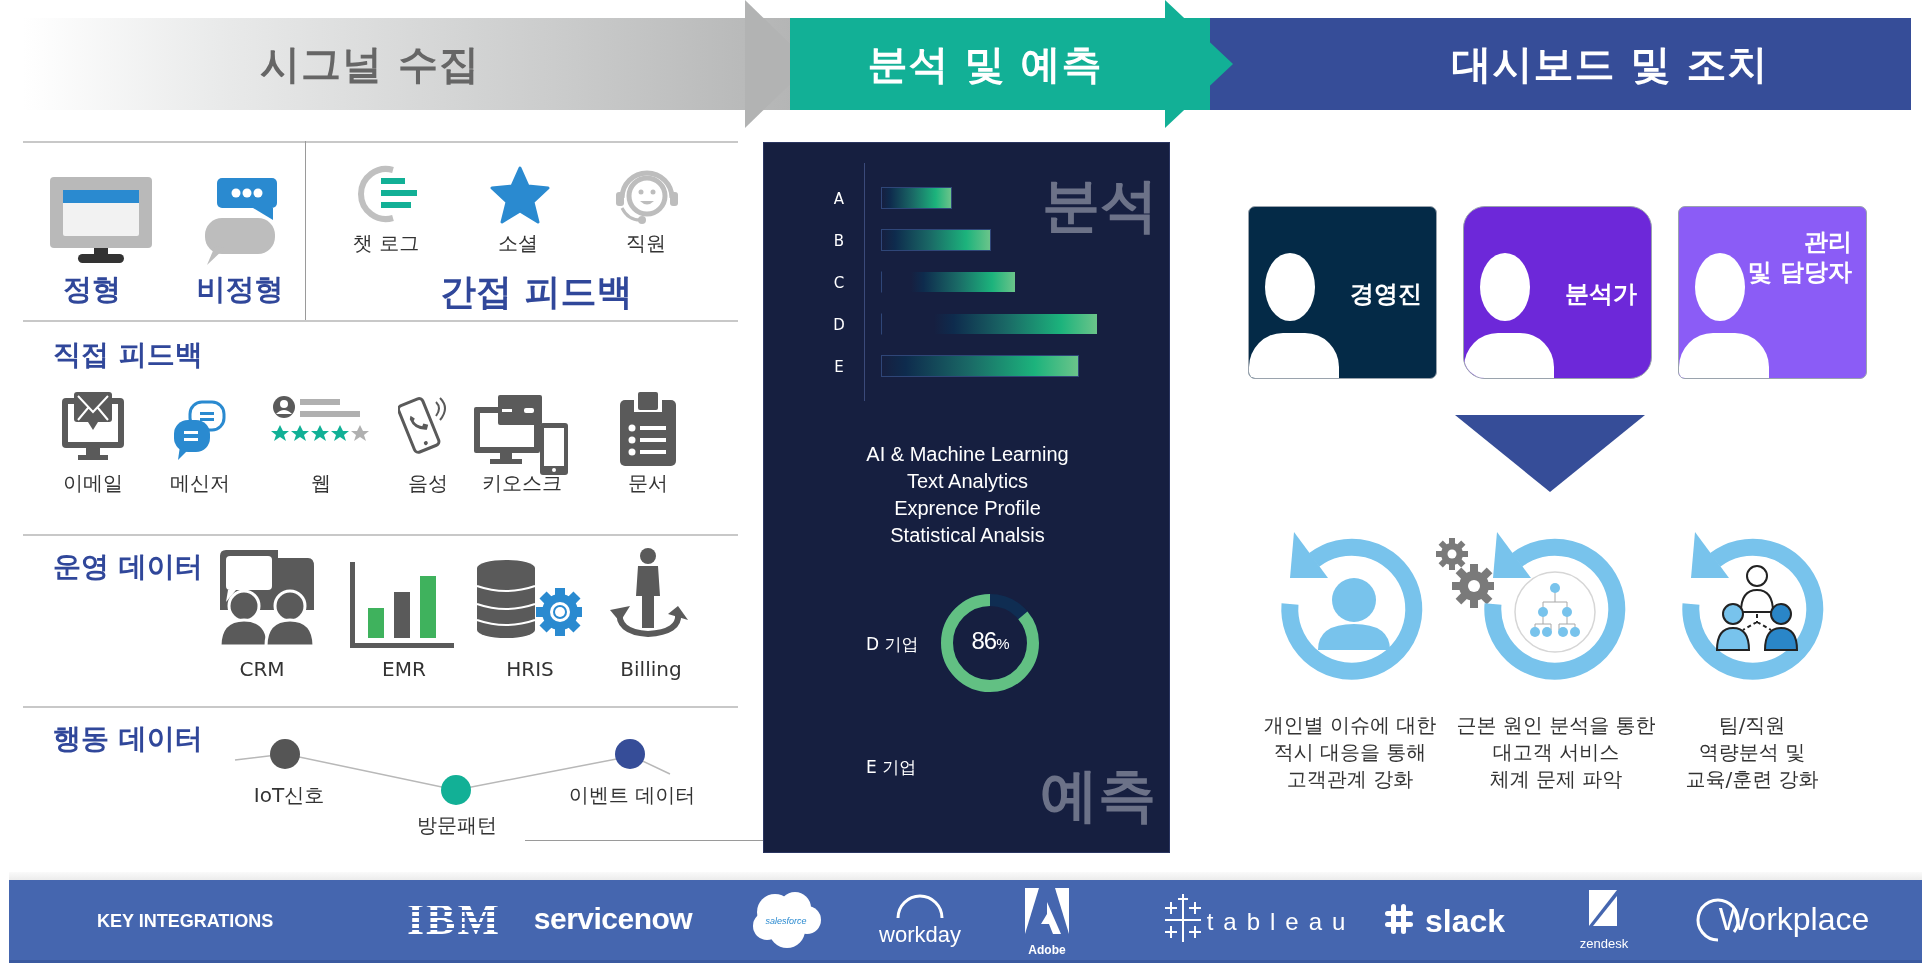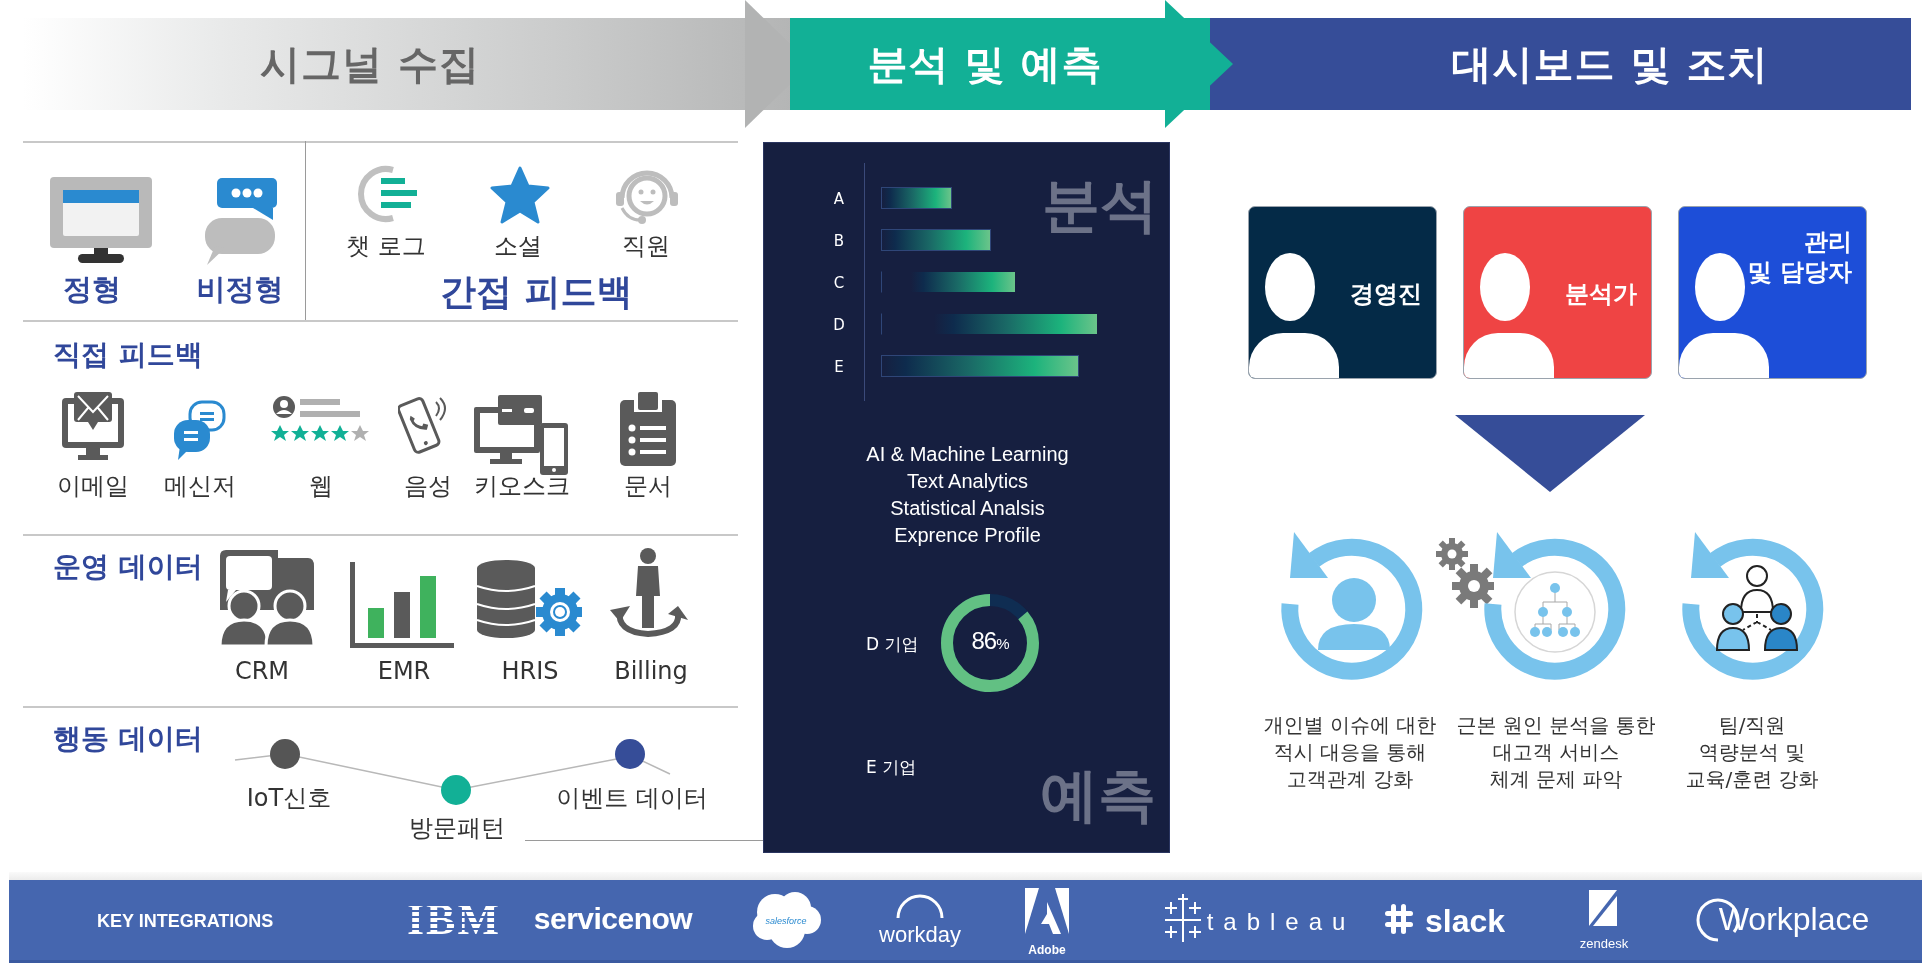--- a/index.html
+++ b/index.html
@@ -19,21 +19,21 @@
   .stage-title { position: absolute; top: 18px; height: 68px; line-height: 92px; text-align: center;
     font-family: "DejaVu Sans", sans-serif; font-weight: bold; font-size: 40px; letter-spacing: 1px; }
   .stage-title.s1 { left: 160px; width: 420px; color: #666666; }
   .stage-title.s2 { left: 830px; width: 310px; color: #ffffff; }
   .stage-title.s3 { left: 1400px; width: 420px; color: #ffffff; }
 
   
   .hline { position: absolute; height: 2px; background: #c8c8c8; }
   .vline { position: absolute; width: 1px; background: #9a9a9a; }
   .sec-title { position: absolute; font-weight: bold; color: #30479a; font-size: 28px; white-space: nowrap; }
-  .icon-label { position: absolute; font-size: 24px; color: #333; text-align: center; white-space: nowrap; transform: translateX(-50%); }
+  .icon-label { position: absolute; font-size: 20px; color: #333; text-align: center; white-space: nowrap; transform: translateX(-50%); }
   .big-label { position: absolute; font-size: 29px; font-weight: bold; color: #30479a; transform: translateX(-50%); white-space: nowrap; }
   .icon-box { position: absolute; }
 
   
   .dark-panel { position: absolute; left: 763px; top: 142px; width: 407px; height: 711px; background: #161f40; border: 1px solid #2a3560; }
   .axis-line { position: absolute; left: 100px; top: 20px; width: 1px; height: 238px; background: #3b4a7a; }
   .bar-label { position: absolute; color: #ffffff; font-size: 15px; width: 20px; text-align: center; }
   .bar-outline { position: absolute; height: 22px; border: 1px solid #2f4678; }
   .bar-fill { position: absolute; top: 0; bottom: 0; right: 0; background: linear-gradient(90deg, rgba(12,30,65,0) 0%, #0e2b4d 12%, #1a6a66 45%, #1cb37c 78%, #6bc48a 100%); }
   .ghost-word { position: absolute; font-weight: bold; color: #6c7288; font-size: 58px; }
@@ -298,22 +298,22 @@
   <div class="bar-label" style="left:65px; top:215px;">E</div>
   <div class="bar-outline" style="left:117px; top:212px; width:198px;">
       <div class="bar-fill" style="width:100%;"></div>
     </div>
 
   <div class="ghost-word" style="left:278px; top:24px;">분석</div>
 
   <div class="method-list">
     <div>AI &amp; Machine Learning</div>
     <div>Text Analytics</div>
+    <div>Exprence Profile</div>
     <div>Statistical Analsis</div>
-    <div>Exprence Profile</div>
   </div>
 
   <div class="donut-label" style="left:102px; top:490px;">D 기업</div>
   <div class="donut-wrap" style="left:176px; top:450px;">
     <svg width="100" height="100" viewBox="0 0 100 100">
       <circle cx="50" cy="50" r="43" fill="none" stroke="#0f2d52" stroke-width="12"></circle>
       <circle cx="50" cy="50" r="43" fill="none" stroke="#62c083" stroke-width="12" stroke-dasharray="232.4 270.2" transform="rotate(-90 50 50) scale(1 -1) translate(0 -100)"></circle>
     </svg>
     <div class="donut-text"><span>86</span><small>%</small></div>
   </div>
@@ -321,26 +321,26 @@
   <div class="donut-label" style="left:102px; top:613px;">E 기업</div>
 
   <div class="ghost-word" style="left:276px; top:614px;">예측</div>
 </div>
 
 <div class="role-card" style="left:1248px; background:#042a47;">
   <div class="head"></div>
   <div class="body"></div>
   <div class="name" style="top:72px;">경영진</div>
 </div>
-<div class="role-card" style="left:1463px; background:#ef4444;">
+<div class="role-card" style="left:1463px; background:#6d28d9;border-radius:22px;">
   <div class="head"></div>
   <div class="body"></div>
   <div class="name" style="top:72px;">분석가</div>
 </div>
-<div class="role-card" style="left:1678px; background:#1d4ed8;">
+<div class="role-card" style="left:1678px; background:#8b5cf6;">
   <div class="head"></div>
   <div class="body"></div>
   <div class="name" style="top:20px;">
     <div>관리</div>
     <div>및 담당자</div>
   </div>
 </div>
 
 <div class="down-tri"></div>
 

